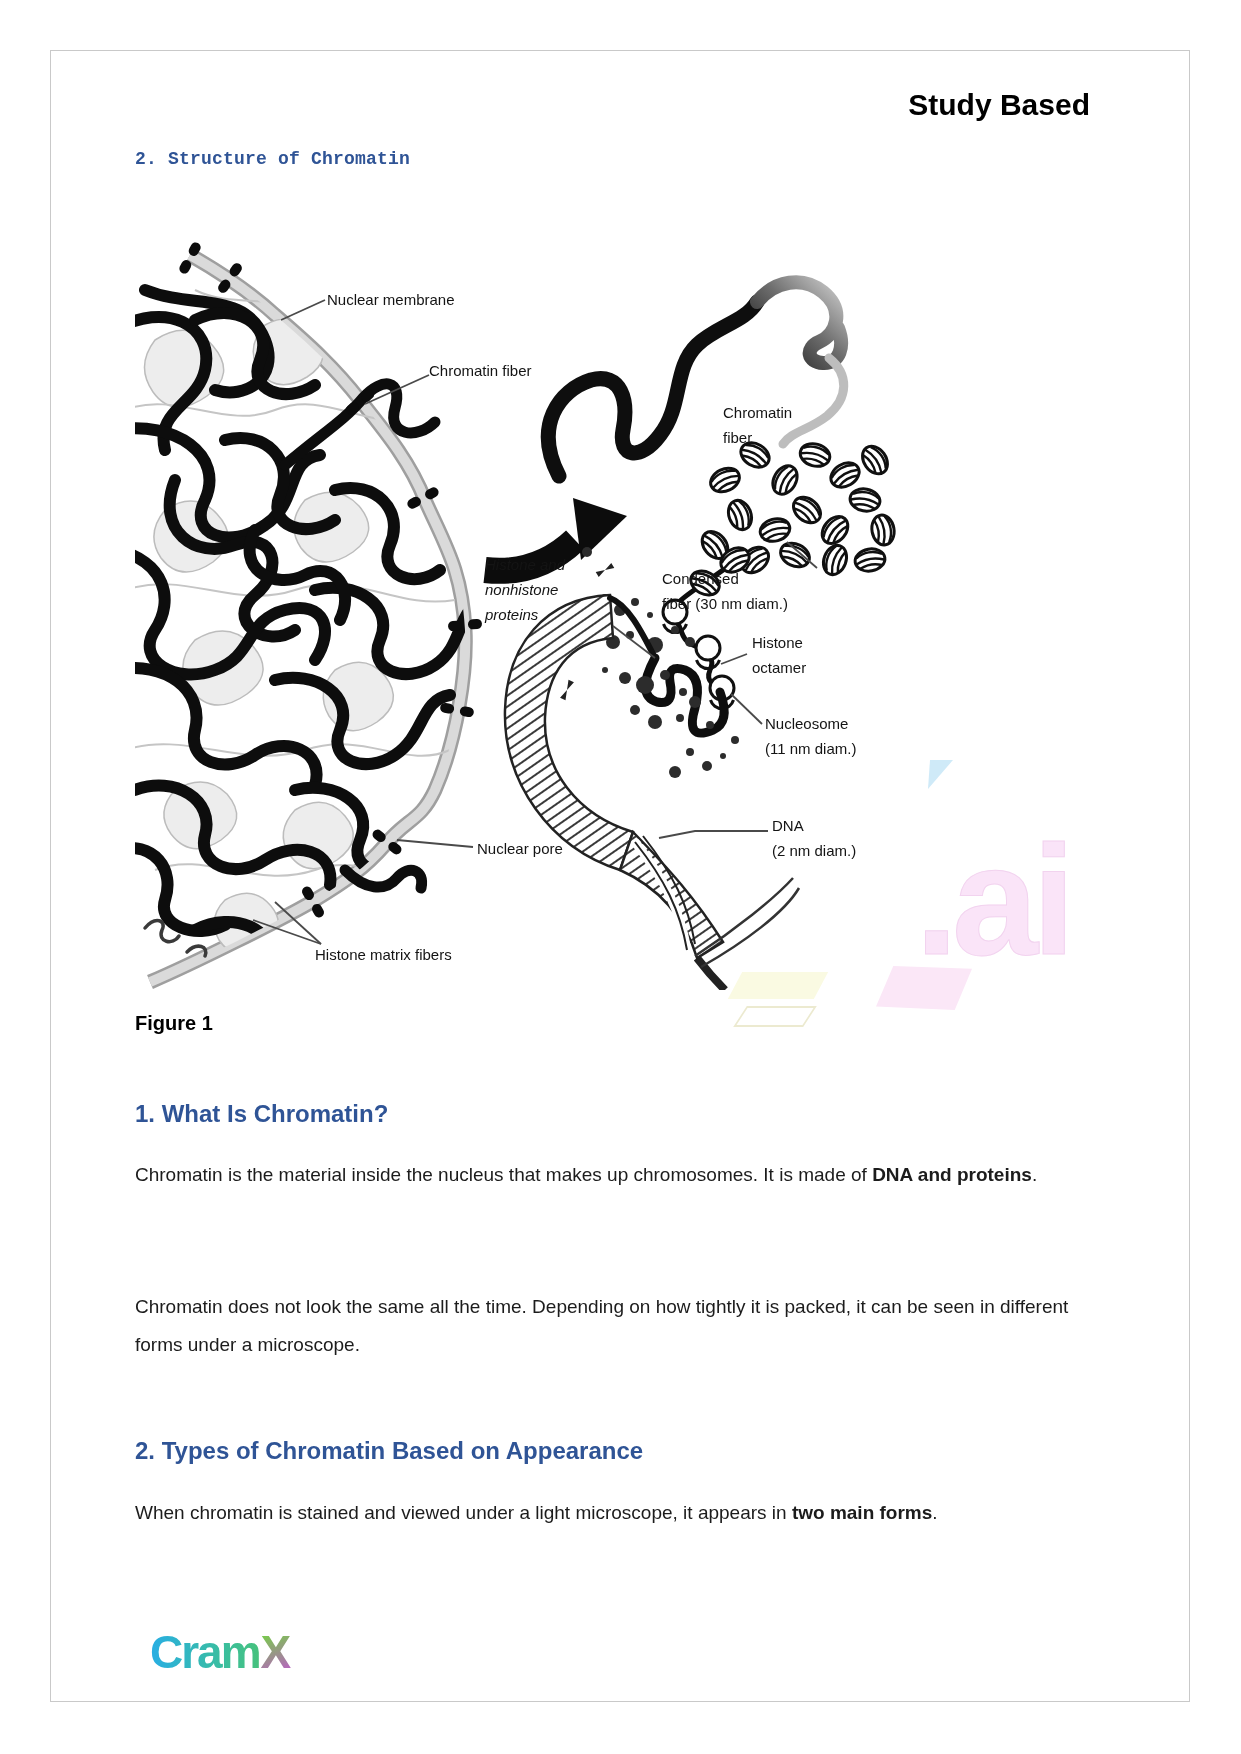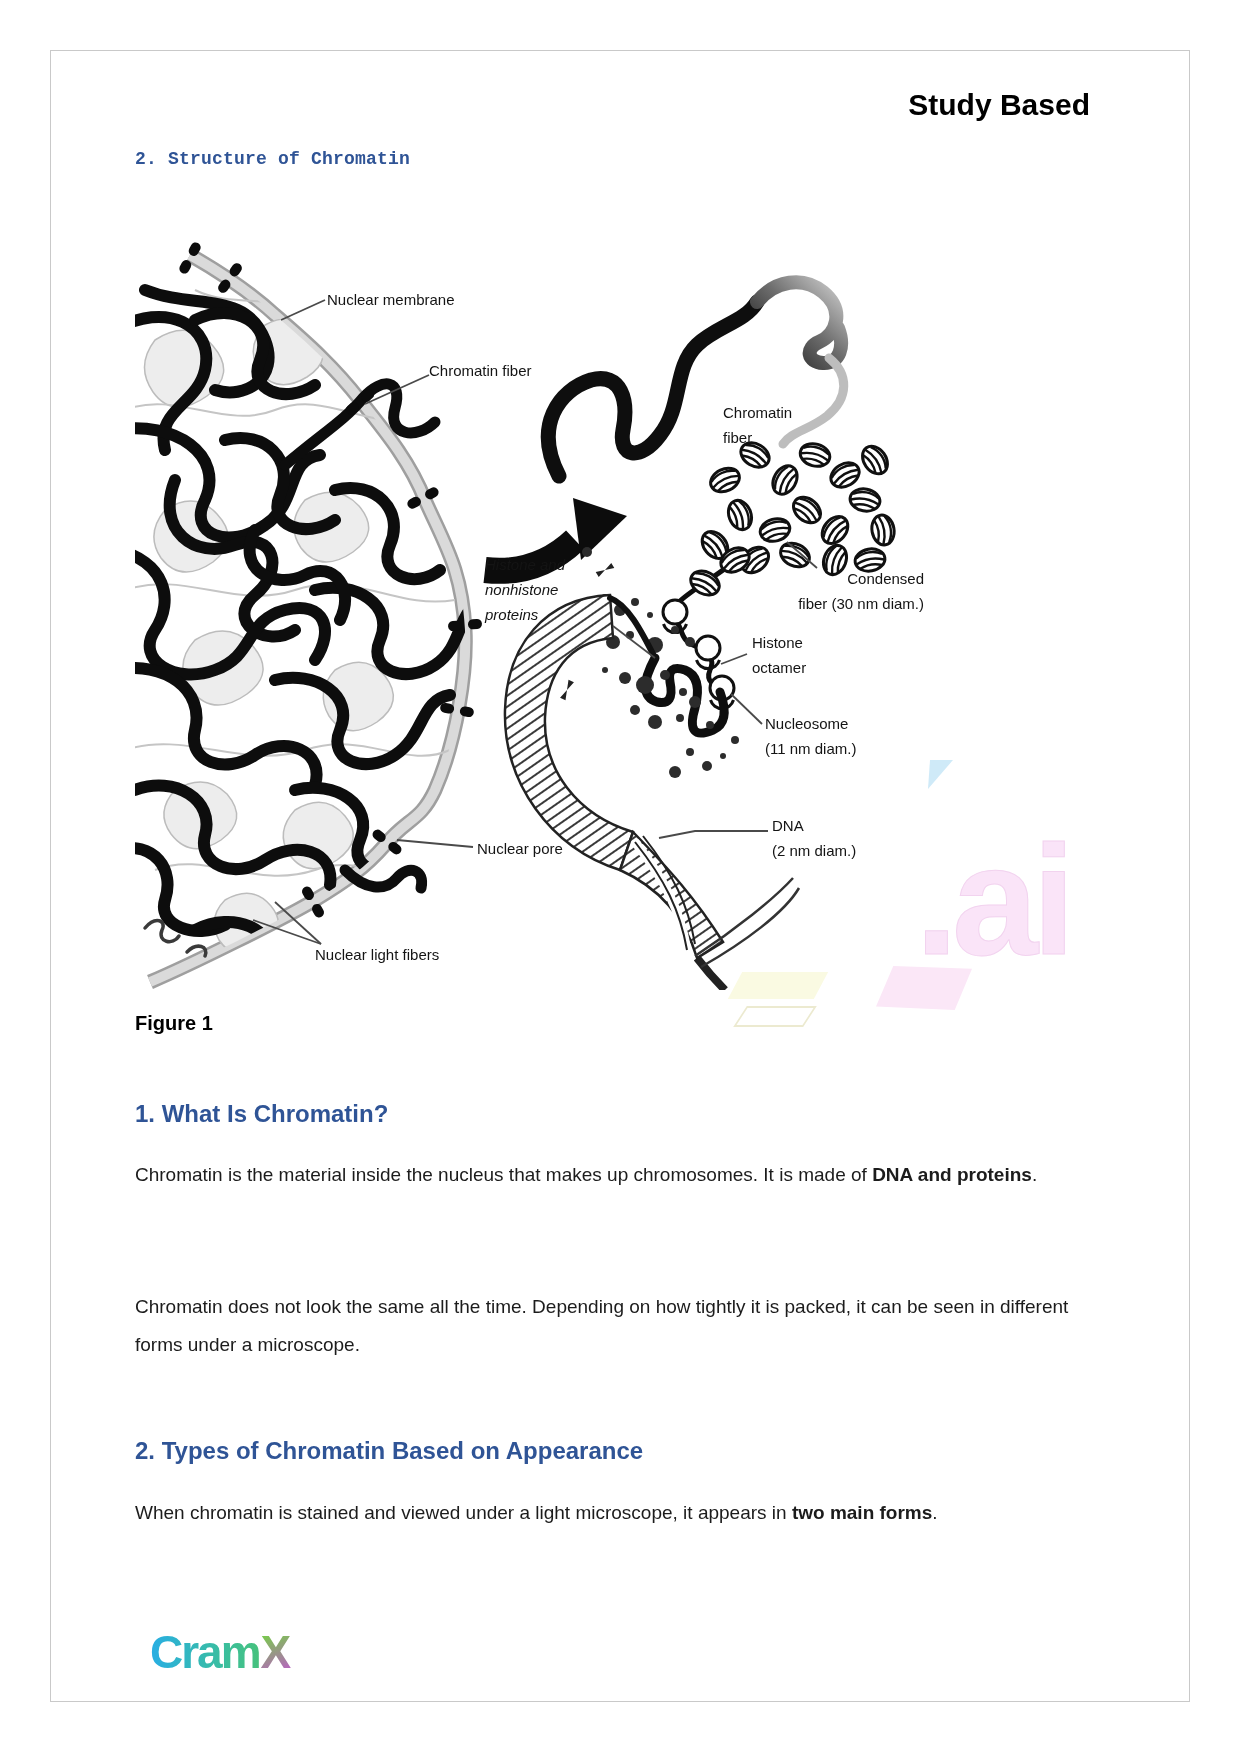--- a/index.html
+++ b/index.html
@@ -19,21 +19,21 @@
   .h1 {
     position:absolute; left:135px; top:149px;
     font-size:18px; font-weight:600; color:#2f5496; letter-spacing:0.2px;font-family:Liberation Mono, monospace;
   }
   .figure-wrap { position:absolute; left:135px; top:230px; width:800px; height:760px; }
   .figure-wrap svg { position:absolute; left:0; top:0; }
   .fig-label {
     position:absolute; font-size:15px; line-height:25px; color:#141414;
     white-space:pre-line;
   }
-  .fig-label.right { text-align:right; }
+  .fig-label.right { text-align:left; }
   .fig-caption {
     position:absolute; left:135px; top:1012px; font-size:20px; font-weight:700; color:#000;text-align:right;
   }
   .sec-h {
     position:absolute; left:135px; font-size:24px; font-weight:700; color:#2f5496;
   }
   .para {
     position:absolute; left:135px; width:965px; font-size:19px; line-height:38px; color:#1c1c1c;
   }
   .para .b { font-weight:700; }
@@ -276,21 +276,21 @@
 proteins</div>
   <div class="fig-label right" style="left:527px; top:336px; width:262px;">Condensed
 fiber (30 nm diam.)</div>
   <div class="fig-label" style="left:617px; top:400px;">Histone
 octamer</div>
   <div class="fig-label" style="left:630px; top:481px;">Nucleosome
 (11 nm diam.)</div>
   <div class="fig-label" style="left:637px; top:583px;">DNA
 (2 nm diam.)</div>
   <div class="fig-label" style="left:342px; top:606px;">Nuclear pore</div>
-  <div class="fig-label" style="left:180px; top:712px;">Nuclear light fibers</div>
+  <div class="fig-label" style="left:180px; top:712px;">Histone matrix fibers</div>
 </div>
 
 <div class="wm-tri-blue"></div>
 <div class="wm-ai">.ai</div>
 <div class="wm-quad-yellow"></div>
 <div class="wm-quad-pink"></div>
 <div class="wm-quad-outline"></div>
 
 <div class="fig-caption">Figure 1</div>
 

